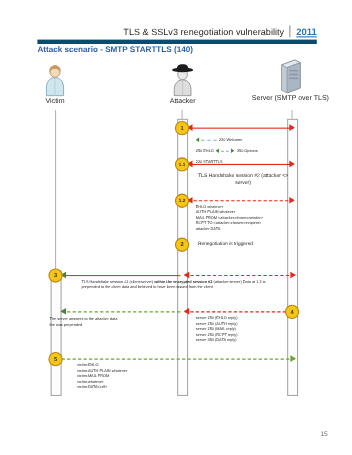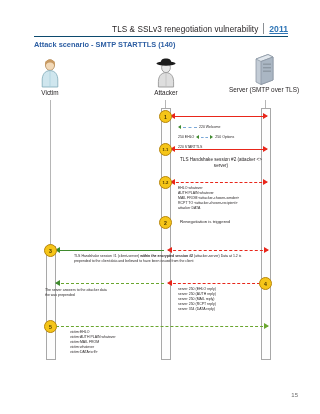--- a/index.html
+++ b/index.html
@@ -19,21 +19,21 @@
   
   .header {
     position: absolute;
     left: 34px;
     top: 18px;
     width: 254px;
     height: 16px;
     display: flex;
     align-items: flex-end;
     justify-content: flex-end;
-    border-bottom: 1px solid #0c4a6e;
+    border-bottom: 4px solid #0c4a6e;
     padding-bottom: 2px;
   }
   .header-title {
     font-size: 8.2px;
     color: #231f20;
     letter-spacing: 0.05px;
     white-space: nowrap;
   }
   .header-sep {
     width: 1px;

